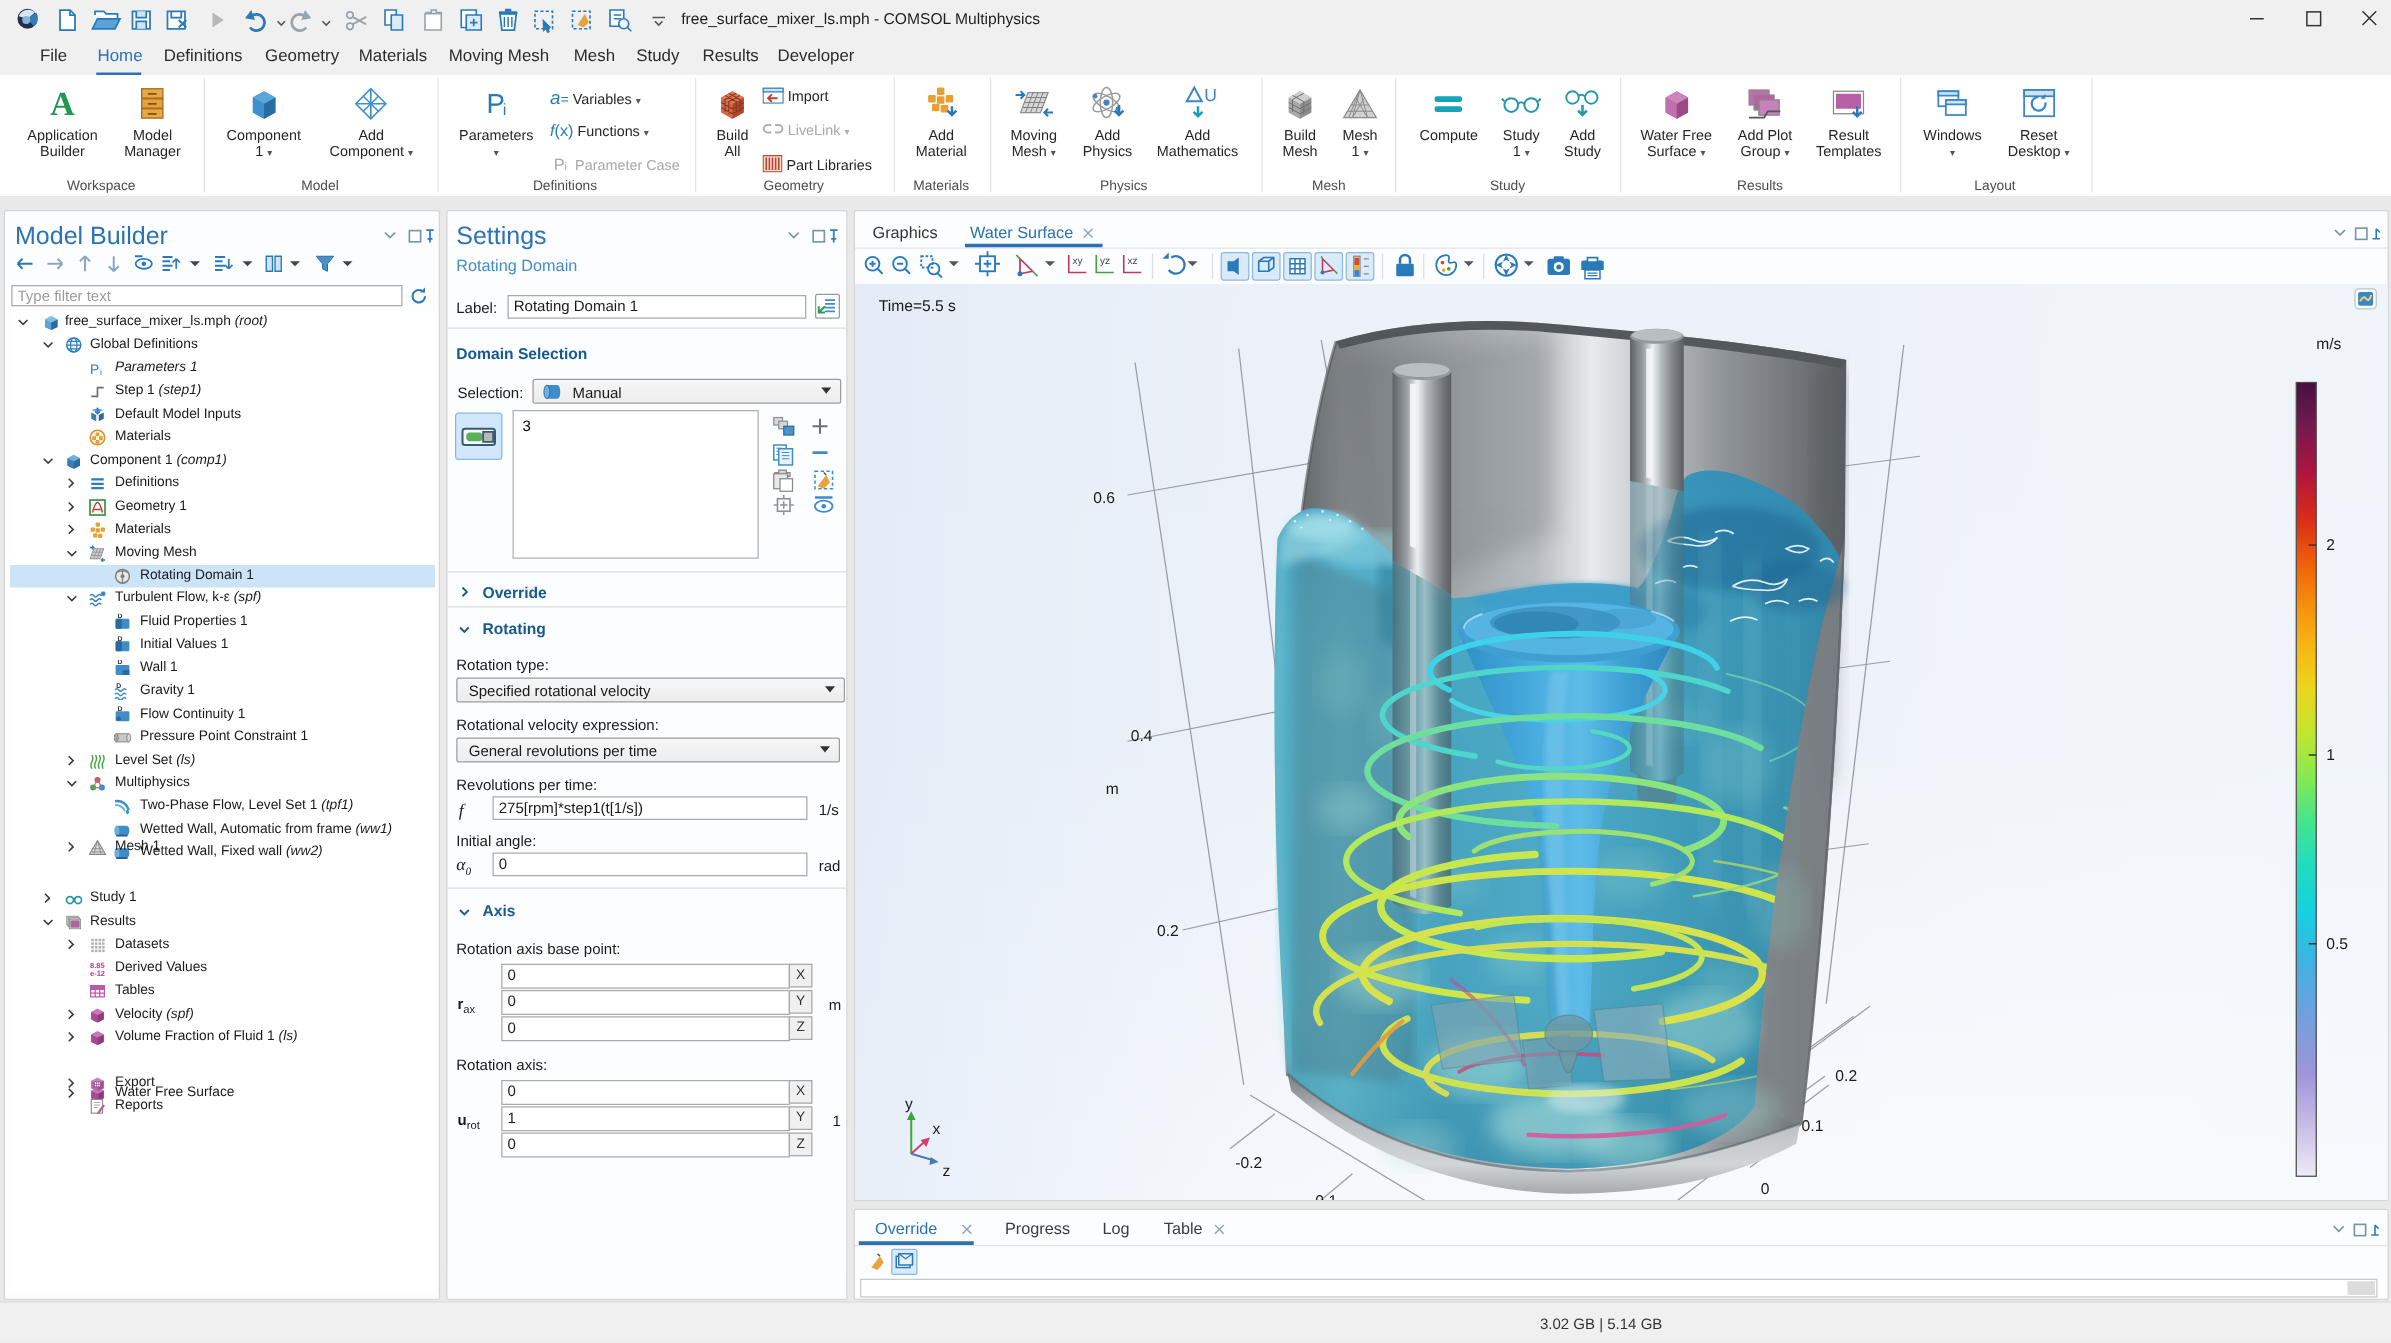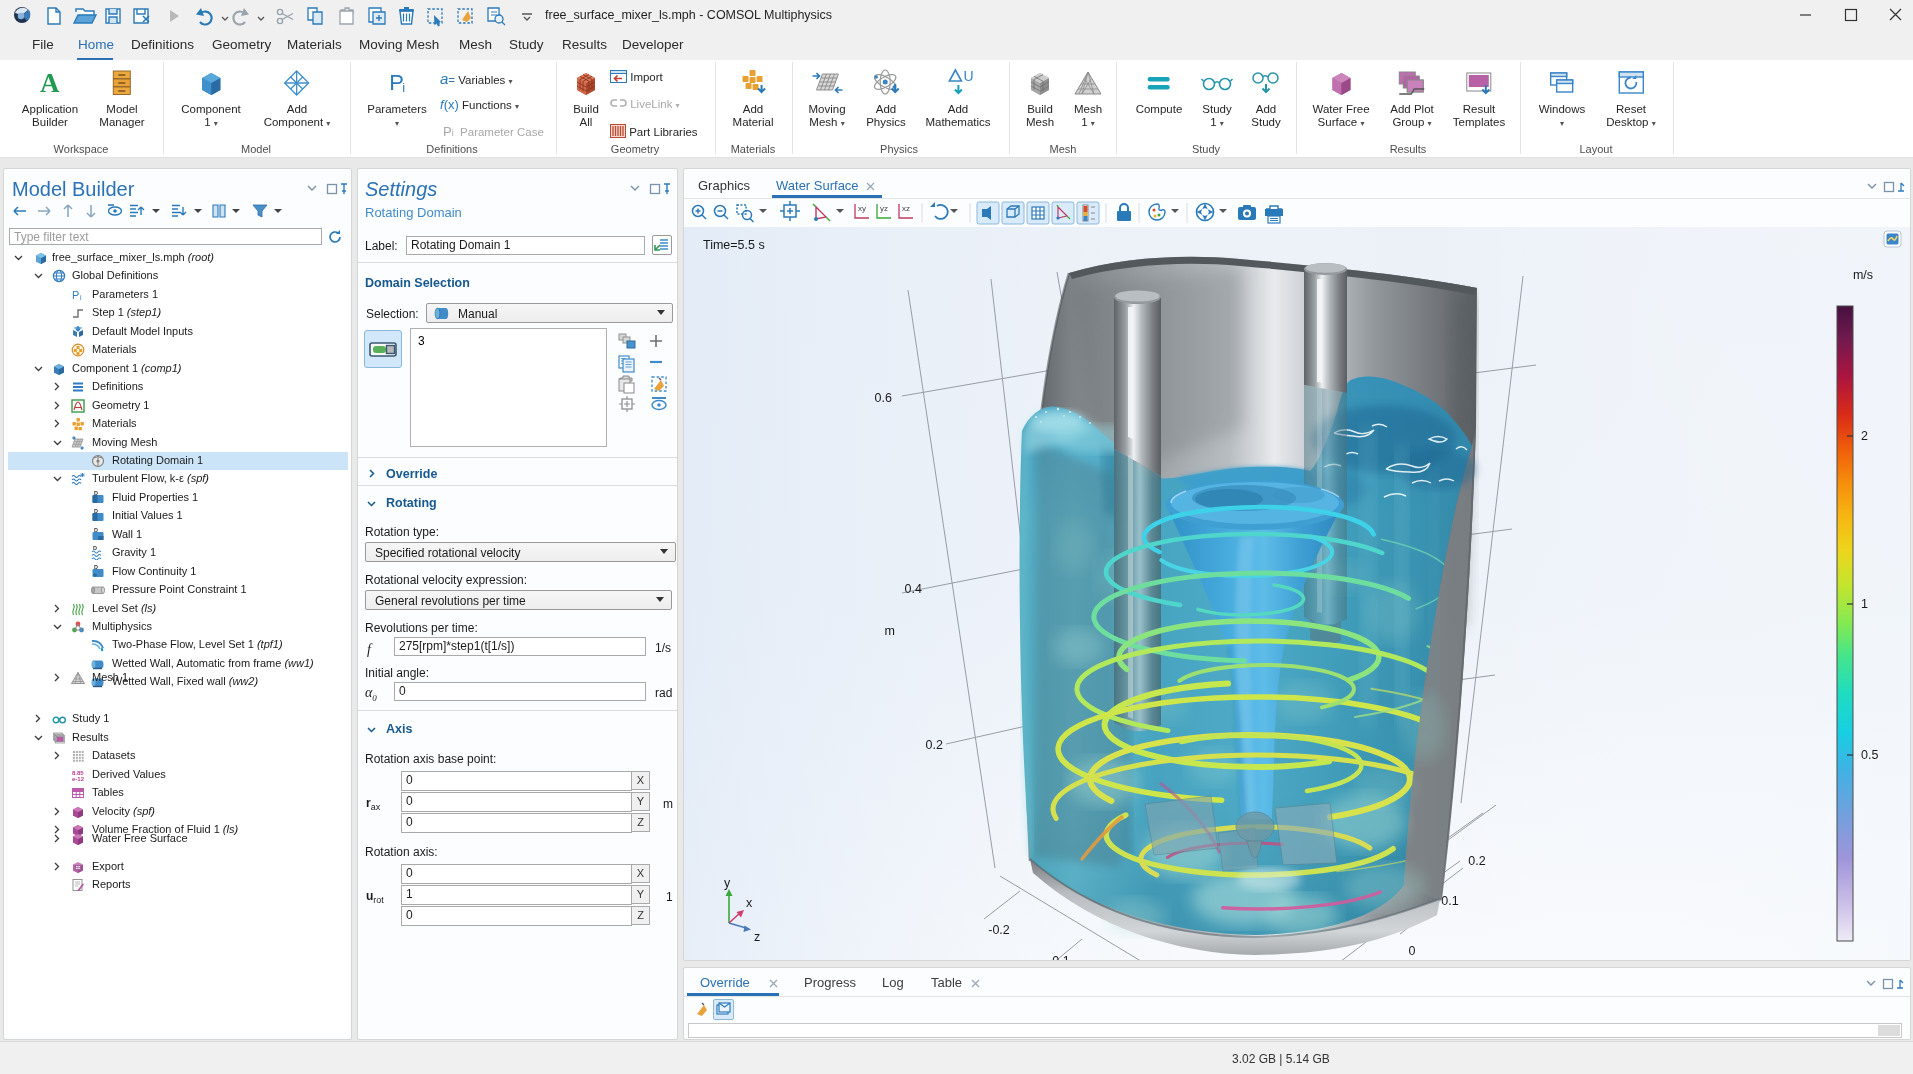--- a/index.html
+++ b/index.html
@@ -381,21 +381,21 @@
           <ellipse cx="7" cy="7" rx="2.6" ry="5.6" fill="none" stroke="#2e7cc1" stroke-width="1"></ellipse>
           <path d="M1.4,7 h11.2 M2.2,4 h9.6 M2.2,10 h9.6" stroke="#2e7cc1" stroke-width="1" fill="none"></path>
         </svg>
         <span class="tt" style="left:64px;">Global Definitions</span>
       </div>
 <div class="tr" style="top:36.9px;">
         <svg class="ti" style="left:63px;" viewBox="0 0 14 14">
           <text x="1" y="11" font-size="11" fill="#2e7cc1" font-family="Liberation Sans">P</text>
           <text x="9" y="12" font-size="7" fill="#2e7cc1">i</text>
         </svg>
-        <span class="tt" style="left:84px;">Parameters 1</span>
+        <span class="tt" style="left:84px;font-style:italic;">Parameters 1</span>
       </div>
 <div class="tr" style="top:55.3px;">
         <svg class="ti" style="left:63px;" viewBox="0 0 14 14">
           <path d="M2,11 h5 v-7 h5" fill="none" stroke="#707070" stroke-width="1.4"></path>
         </svg>
         <span class="tt" style="left:84px;">Step 1 <i>(step1)</i></span>
       </div>
 <div class="tr" style="top:73.8px;">
         <svg class="ti" style="left:63px;" viewBox="0 0 14 14">
           <path d="M2,3 l5,-1.5 5,1.5 -5,1.5 z" fill="#5ca4d8"></path>
@@ -695,21 +695,21 @@
           <path d="M1,1 l3.5,3.5 L1,8" fill="none" stroke="#3c3c3c" stroke-width="1.3"></path>
         </svg>
         <svg class="ti" style="left:63px;" viewBox="0 0 14 14">
           <path d="M2,4.5 l5,-2.5 5,2.5 v6 l-5,2.5 -5,-2.5 z" fill="#bb5aa8"></path>
           <path d="M2,4.5 l5,2.5 v6 l-5,-2.5 z" fill="#a84a96"></path>
           <path d="M7,7 v6 l5,-2.5 v-6 z" fill="#8e3a7e"></path>
           <path d="M2,4.5 l5,-2.5 5,2.5 -5,2.5 z" fill="#cc76ba"></path>
         </svg>
         <span class="tt" style="left:84px;">Volume Fraction of Fluid 1 <i>(ls)</i></span>
       </div>
-<div class="tr" style="top:581px;">
+<div class="tr" style="top:617px;">
         <svg class="abs" style="left:46px;top:4px;" width="6" height="9" viewBox="0 0 6 9">
           <path d="M1,1 l3.5,3.5 L1,8" fill="none" stroke="#3c3c3c" stroke-width="1.3"></path>
         </svg>
         <svg class="ti" style="left:63px;" viewBox="0 0 14 14">
           <path d="M2,4.5 l5,-2.5 5,2.5 v6 l-5,2.5 -5,-2.5 z" fill="#bb5aa8"></path>
           <path d="M2,4.5 l5,2.5 v6 l-5,-2.5 z" fill="#a84a96"></path>
           <path d="M7,7 v6 l5,-2.5 v-6 z" fill="#8e3a7e"></path>
           <path d="M2,4.5 l5,-2.5 5,2.5 -5,2.5 z" fill="#cc76ba"></path>
         </svg>
         <span class="tt" style="left:84px;">Water Free Surface</span>
@@ -731,21 +731,21 @@
         <svg class="ti" style="left:63px;" viewBox="0 0 14 14">
           <rect x="2" y="1.5" width="9" height="11" fill="#fff" stroke="#888" stroke-width="0.9"></rect>
           <path d="M4,4 h5 M4,6 h5 M4,8 h3" stroke="#aaa" stroke-width="0.8"></path>
           <path d="M7,11.5 l4.5,-6 1.5,1 -4.5,6 -2,0.8 z" fill="#bb5aa8"></path>
         </svg>
         <span class="tt" style="left:84px;">Reports</span>
       </div>
 </div>
 </div>
 <div id="settings" class="panel" style="left:357px;top:168px;width:321px;height:872px;font-size:12px;">
-<div class="ptitle" style="left:7px;top:9px;font-style:italic;">Settings</div>
+<div class="ptitle" style="left:7px;top:9px;">Settings</div>
 <svg class="abs" style="left:272px;top:14px;" width="42" height="12" viewBox="0 0 42 12">
       <path d="M1,3 l4,4 4,-4" fill="none" stroke="#7a93a8" stroke-width="1.4"></path>
       <rect x="20.5" y="1.5" width="9" height="9" fill="none" stroke="#7a93a8" stroke-width="1.3"></rect>
       <path d="M34,1 h6 M37,1 v7 M35,8 h4 M37,8 v3" stroke="#2e7cc1" stroke-width="1.4" fill="none"></path>
     </svg>
 <div class="psub" style="left:7px;top:36px;">Rotating Domain</div>
 <div class="flabel" style="left:7px;top:70px;">Label:</div>
 <div class="tinput" style="left:48px;top:67px;width:239px;height:19px;">Rotating Domain 1</div>
 <div class="abs" style="left:294px;top:66px;width:20px;height:20px;border:1px solid #9a9a9a;background:#fff;border-radius:2px;"><svg width="18" height="18" viewBox="0 0 18 18">
         <path d="M7,4 h8 M7,7 h8 M7,10 h8 M7,13 h8" stroke="#3f8cc8" stroke-width="1.4"></path>

